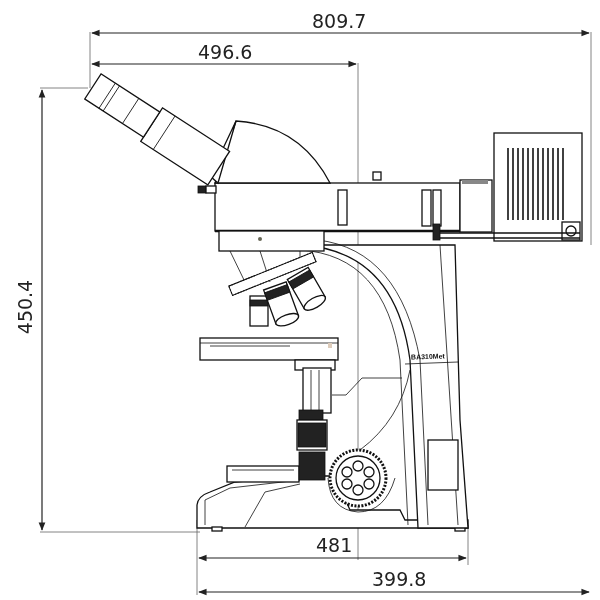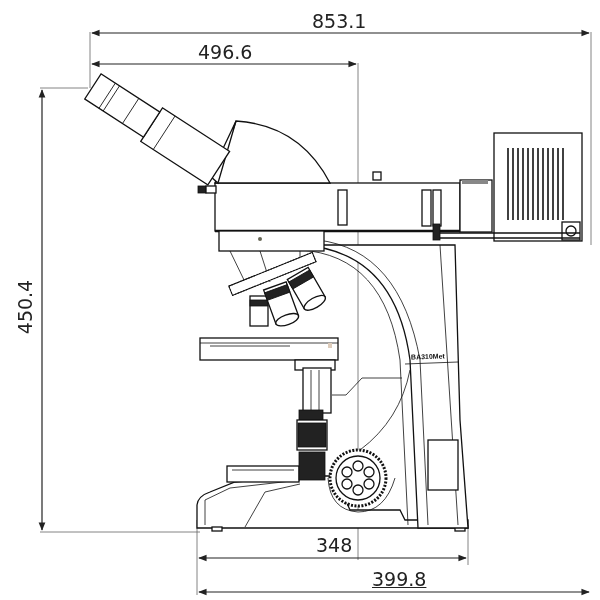--- a/index.html
+++ b/index.html
@@ -164,18 +164,18 @@
     <circle cx="369" cy="472" r="5" class="part"></circle>
     <circle cx="369" cy="484" r="5" class="part"></circle>
     <circle cx="358" cy="490" r="5" class="part"></circle>
     <circle cx="347" cy="484" r="5" class="part"></circle>
     <circle cx="347" cy="472" r="5" class="part"></circle>
     <path class="part-thin" d="M360,450 Q400,420 410,370"></path>
     <path class="part-thin" d="M328,478 Q330,510 358,512 Q385,512 395,478"></path>
   </g>
 </svg>
 
-<div class="dim-label" style="left:312px; top:10px;">853.1</div>
+<div class="dim-label" style="left:312px; top:10px;">809.7</div>
 <div class="dim-label" style="left:198px; top:41px;">496.6</div>
 <div class="dim-label" style="left:-2px; top:296px; transform: rotate(-90deg); transform-origin: center;">450.4</div>
-<div class="dim-label" style="left:316px; top:534px;">348</div>
-<div class="dim-label" style="left:372px; top:568px;text-decoration:underline;">399.8</div>
+<div class="dim-label" style="left:316px; top:534px;">481</div>
+<div class="dim-label" style="left:372px; top:568px;">399.8</div>
 <div class="model-label" style="left:411px; top:353px;">BA310Met</div>
 
 </body></html>

